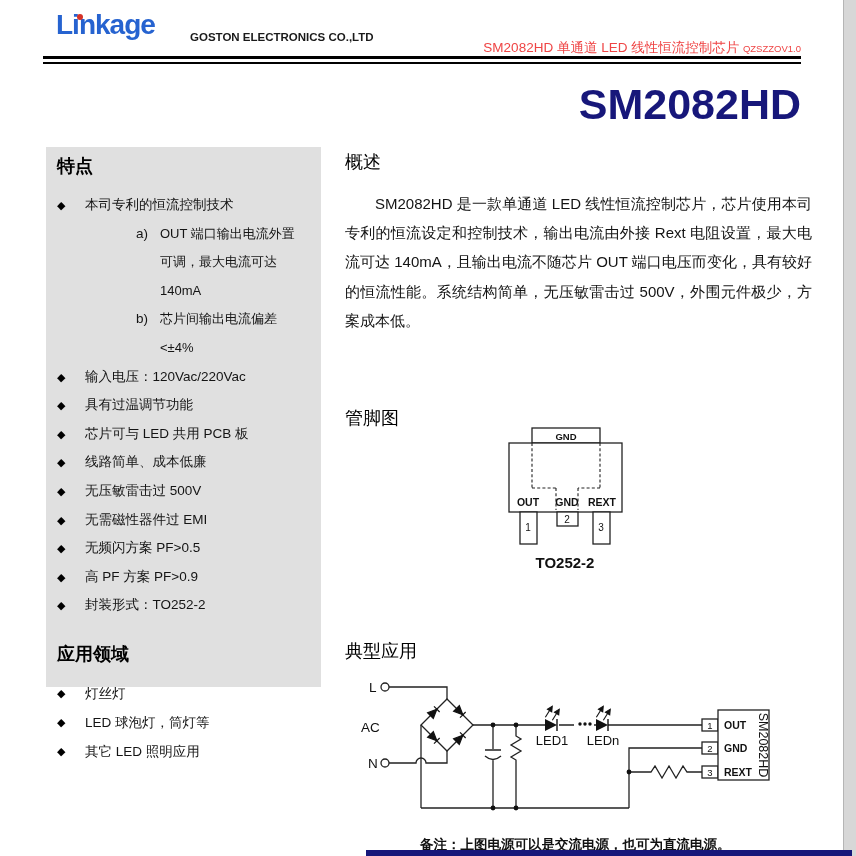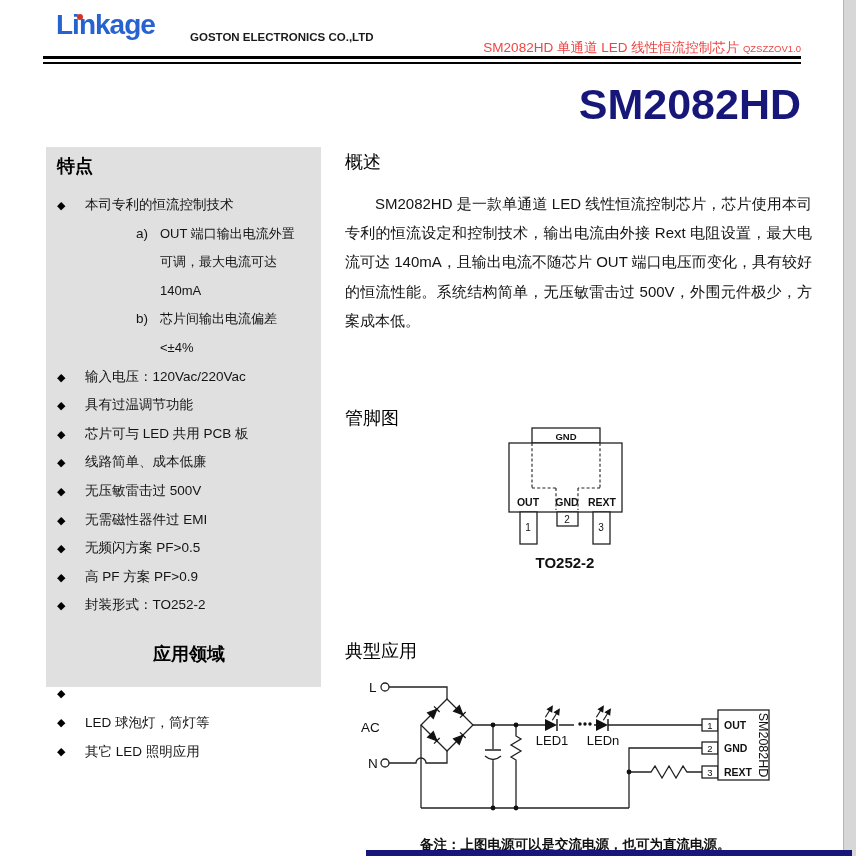--- a/index.html
+++ b/index.html
@@ -109,24 +109,25 @@
           <span class="bullet">◆</span>
           <span class="feat-text">高 PF 方案 PF&gt;0.9</span>
         </div>
       <div class="feat">
           <span class="bullet">◆</span>
           <span class="feat-text">封装形式：TO252-2</span>
         </div>
     </div>
 
     <div class="apps">
-      <div class="sec-heading" style="padding-top:0;text-align:center;">应用领域</div>
+      <div class="sec-heading" style="padding-top:0;">应用领域</div>
       <div class="apps-list">
         <div class="feat">
             <span class="bullet">◆</span>
+            <span class="feat-text">灯丝灯</span>
           </div>
         <div class="feat">
             <span class="bullet">◆</span>
             <span class="feat-text">LED 球泡灯，筒灯等</span>
           </div>
         <div class="feat">
             <span class="bullet">◆</span>
             <span class="feat-text">其它 LED 照明应用</span>
           </div>
       </div>

